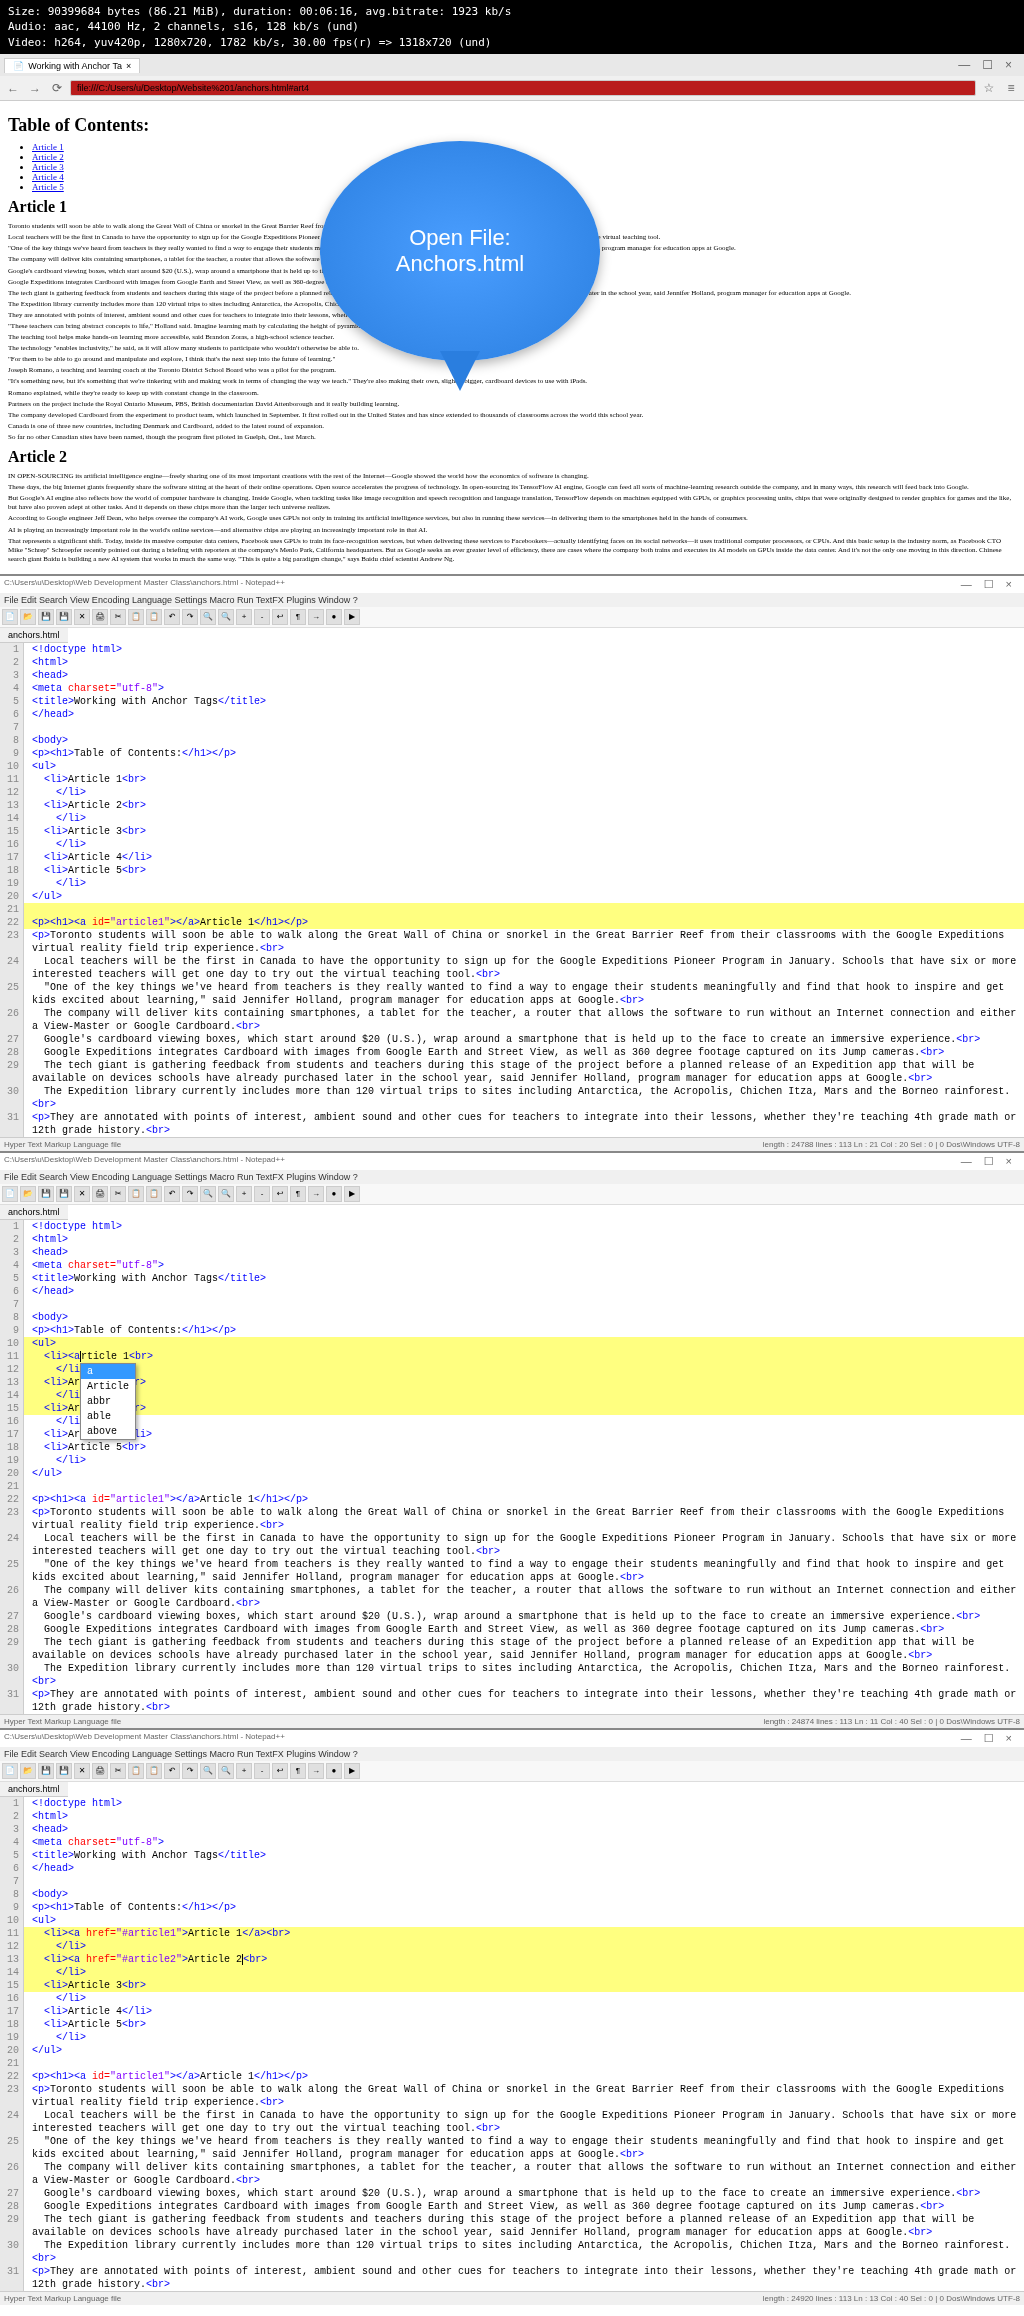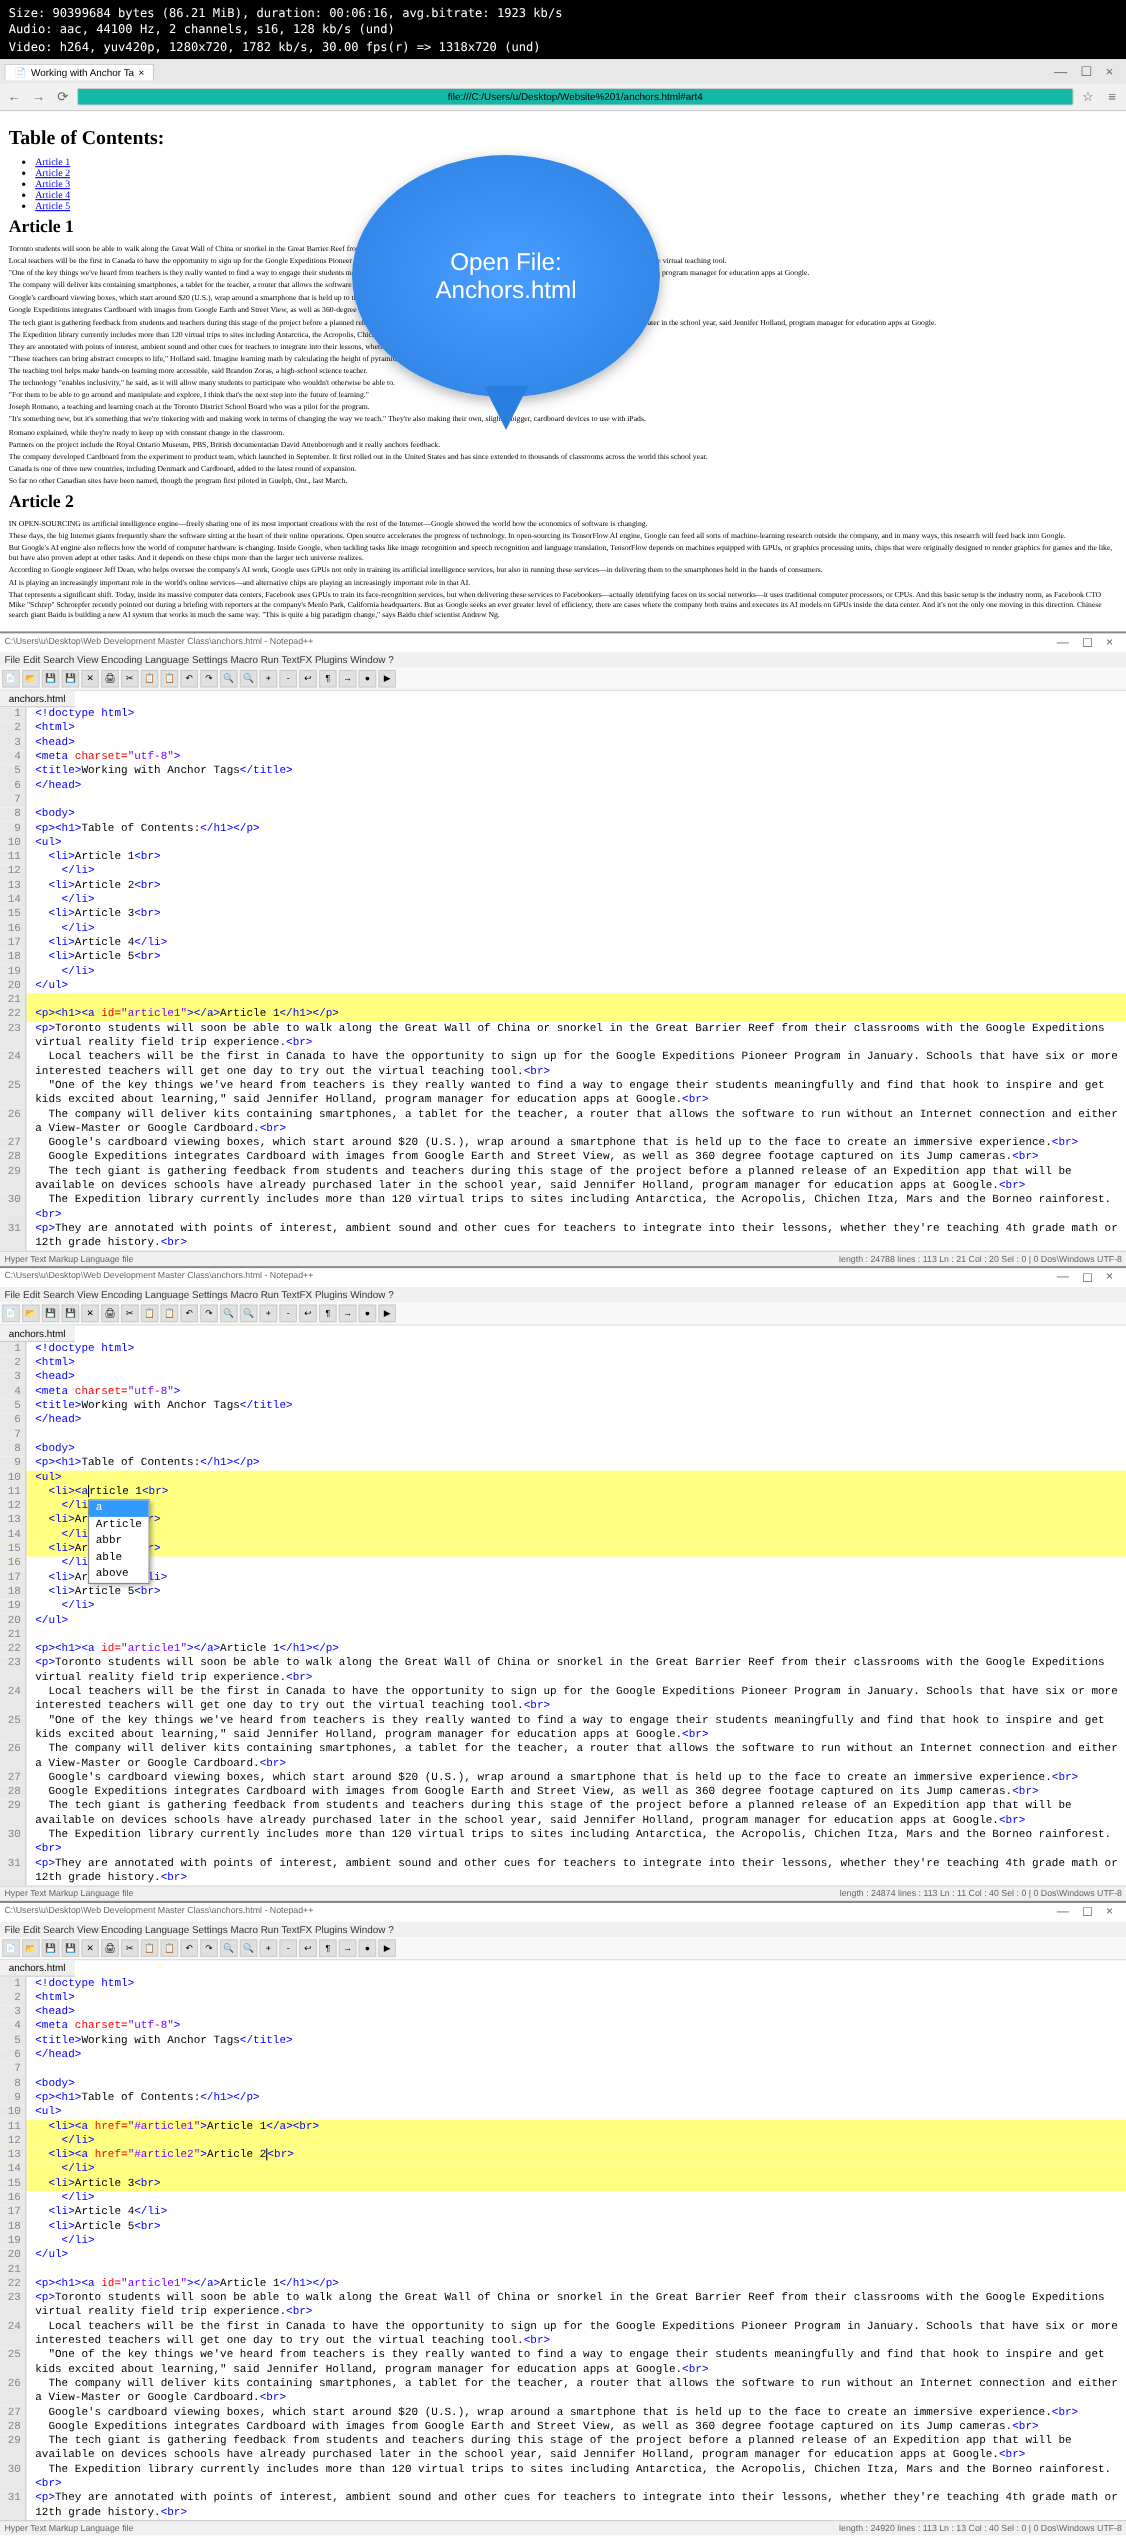--- a/index.html
+++ b/index.html
@@ -5,21 +5,21 @@
 * { margin: 0; padding: 0; box-sizing: border-box; }
 body { font-family: Arial, sans-serif; font-size: 10px; background: #fff; width: 1024px; }
 .top-info { background: #000; color: #fff; padding: 4px 8px; font-family: monospace; font-size: 11px; line-height: 1.4; }
 .top-info span { display: block; }
 .browser-chrome { background: #f0f0f0; border-bottom: 1px solid #ccc; }
 .tab-bar { display: flex; align-items: center; height: 22px; background: #e8e8e8; padding: 0 4px; }
 .tab { background: #fff; border: 1px solid #ccc; border-bottom: none; padding: 2px 8px; font-size: 9px; display: flex; align-items: center; gap: 4px; }
 .win-controls { margin-left: auto; display: flex; gap: 12px; padding-right: 8px; font-size: 12px; color: #666; }
 .addr-bar { display: flex; align-items: center; height: 24px; padding: 2px 4px; gap: 4px; }
 .nav-icon { width: 18px; height: 18px; display: flex; align-items: center; justify-content: center; color: #666; font-size: 12px; }
-.addr-input { flex: 1; border: 1px solid #ccc; border-radius: 2px; padding: 2px 6px; font-size: 9px; background: #14b8a6; text-align: center; }
+.addr-input { flex: 1; border: 1px solid #ccc; border-radius: 2px; padding: 2px 6px; font-size: 9px; background: #b91c1c; }
 .page-content { padding: 8px; font-family: 'Times New Roman', serif; position: relative; }
 .page-content h1 { font-size: 18px; font-weight: bold; margin: 6px 0; }
 .page-content h2 { font-size: 16px; font-weight: bold; margin: 6px 0; }
 .page-content ul { margin-left: 24px; }
 .page-content li { font-size: 9px; }
 .page-content li a { color: #00e; text-decoration: underline; }
 .page-content p { font-size: 7px; line-height: 1.3; margin: 2px 0; }
 .speech-bubble { position: absolute; left: 320px; top: 40px; width: 280px; height: 220px; background: radial-gradient(ellipse at center, #4a9eff 0%, #2a7edf 100%); border-radius: 50%; display: flex; align-items: center; justify-content: center; color: #fff; font-size: 22px; text-align: center; font-family: Liberation Sans, sans-serif; z-index: 10; box-shadow: 0 4px 12px rgba(0,0,0,0.3); }
 .speech-bubble::after { content: ''; position: absolute; bottom: -30px; left: 120px; width: 0; height: 0; border-left: 20px solid transparent; border-right: 20px solid transparent; border-top: 40px solid #2a7edf; }
 .editor { border-top: 2px solid #888; background: #fff; }
@@ -100,21 +100,21 @@
   <p>The tech giant is gathering feedback from students and teachers during this stage of the project before a planned release of an Expedition app that will be available on devices schools have already purchased later in the school year, said Jennifer Holland, program manager for education apps at Google.</p>
   <p>The Expedition library currently includes more than 120 virtual trips to sites including Antarctica, the Acropolis, Chichen Itza, Mars and the Borneo rainforest.</p>
   <p>They are annotated with points of interest, ambient sound and other cues for teachers to integrate into their lessons, whether they're teaching 4th grade math or 12th grade history.</p>
   <p>"These teachers can bring abstract concepts to life," Holland said. Imagine learning math by calculating the height of pyramids or going to the water cycle on a virtual field trip.</p>
   <p>The teaching tool helps make hands-on learning more accessible, said Brandon Zoras, a high-school science teacher.</p>
   <p>The technology "enables inclusivity," he said, as it will allow many students to participate who wouldn't otherwise be able to.</p>
   <p>"For them to be able to go around and manipulate and explore, I think that's the next step into the future of learning."</p>
   <p>Joseph Romano, a teaching and learning coach at the Toronto District School Board who was a pilot for the program.</p>
   <p>"It's something new, but it's something that we're tinkering with and making work in terms of changing the way we teach." They're also making their own, slightly bigger, cardboard devices to use with iPads.</p>
   <p>Romano explained, while they're ready to keep up with constant change in the classroom.</p>
-  <p>Partners on the project include the Royal Ontario Museum, PBS, British documentarian David Attenborough and it really anchors feedback.</p>
+  <p>Partners on the project include the Royal Ontario Museum, PBS, British documentarian David Attenborough and it really building learning.</p>
   <p>The company developed Cardboard from the experiment to product team, which launched in September. It first rolled out in the United States and has since extended to thousands of classrooms across the world this school year.</p>
   <p>Canada is one of three new countries, including Denmark and Cardboard, added to the latest round of expansion.</p>
   <p>So far no other Canadian sites have been named, though the program first piloted in Guelph, Ont., last March.</p>
   <h2>Article 2</h2>
   <p>IN OPEN-SOURCING its artificial intelligence engine—freely sharing one of its most important creations with the rest of the Internet—Google showed the world how the economics of software is changing.</p>
   <p>These days, the big Internet giants frequently share the software sitting at the heart of their online operations. Open source accelerates the progress of technology. In open-sourcing its TensorFlow AI engine, Google can feed all sorts of machine-learning research outside the company, and in many ways, this research will feed back into Google.</p>
   <p>But Google's AI engine also reflects how the world of computer hardware is changing. Inside Google, when tackling tasks like image recognition and speech recognition and language translation, TensorFlow depends on machines equipped with GPUs, or graphics processing units, chips that were originally designed to render graphics for games and the like, but have also proven adept at other tasks. And it depends on these chips more than the larger tech universe realizes.</p>
   <p>According to Google engineer Jeff Dean, who helps oversee the company's AI work, Google uses GPUs not only in training its artificial intelligence services, but also in running these services—in delivering them to the smartphones held in the hands of consumers.</p>
   <p>AI is playing an increasingly important role in the world's online services—and alternative chips are playing an increasingly important role in that AI.</p>
   <p>That represents a significant shift. Today, inside its massive computer data centers, Facebook uses GPUs to train its face-recognition services, but when delivering these services to Facebookers—actually identifying faces on its social networks—it uses traditional computer processors, or CPUs. And this basic setup is the industry norm, as Facebook CTO Mike "Schrep" Schroepfer recently pointed out during a briefing with reporters at the company's Menlo Park, California headquarters. But as Google seeks an ever greater level of efficiency, there are cases where the company both trains and executes its AI models on GPUs inside the data center. And it's not the only one moving in this direction. Chinese search giant Baidu is building a new AI system that works in much the same way. "This is quite a big paradigm change," says Baidu chief scientist Andrew Ng.</p>

